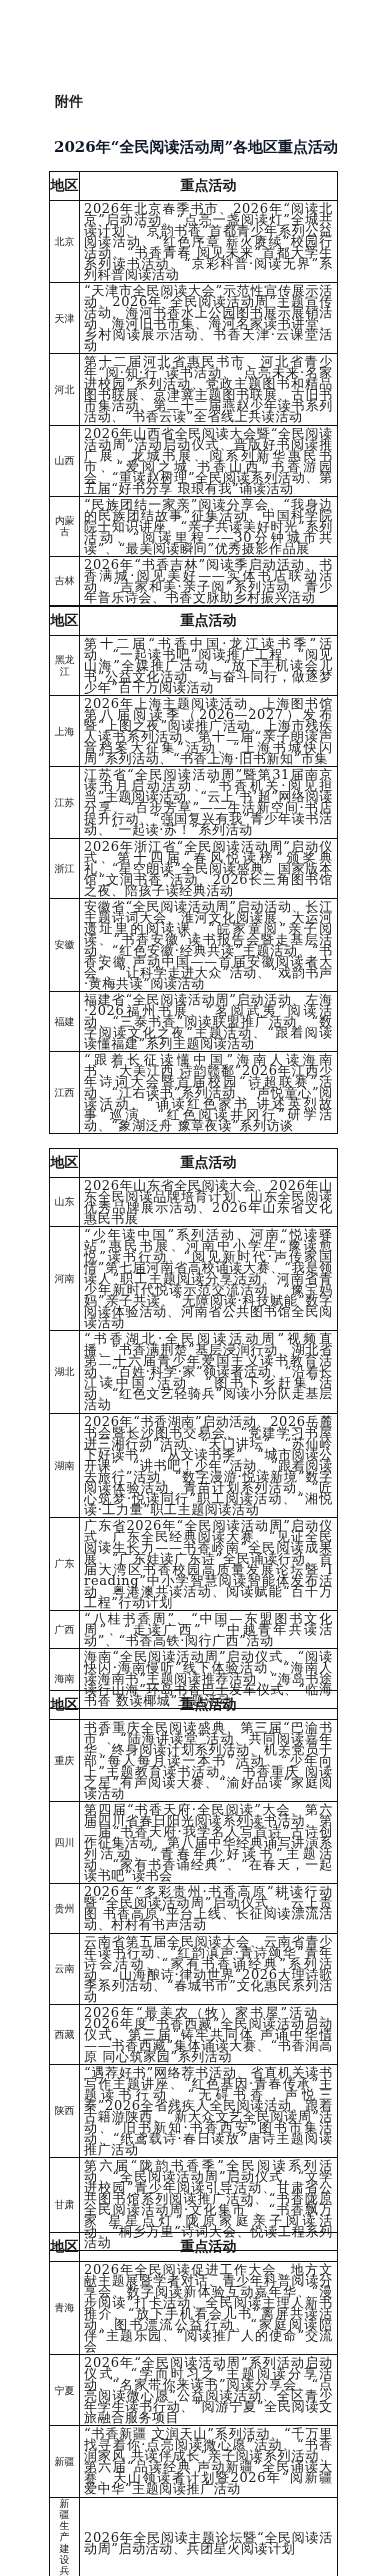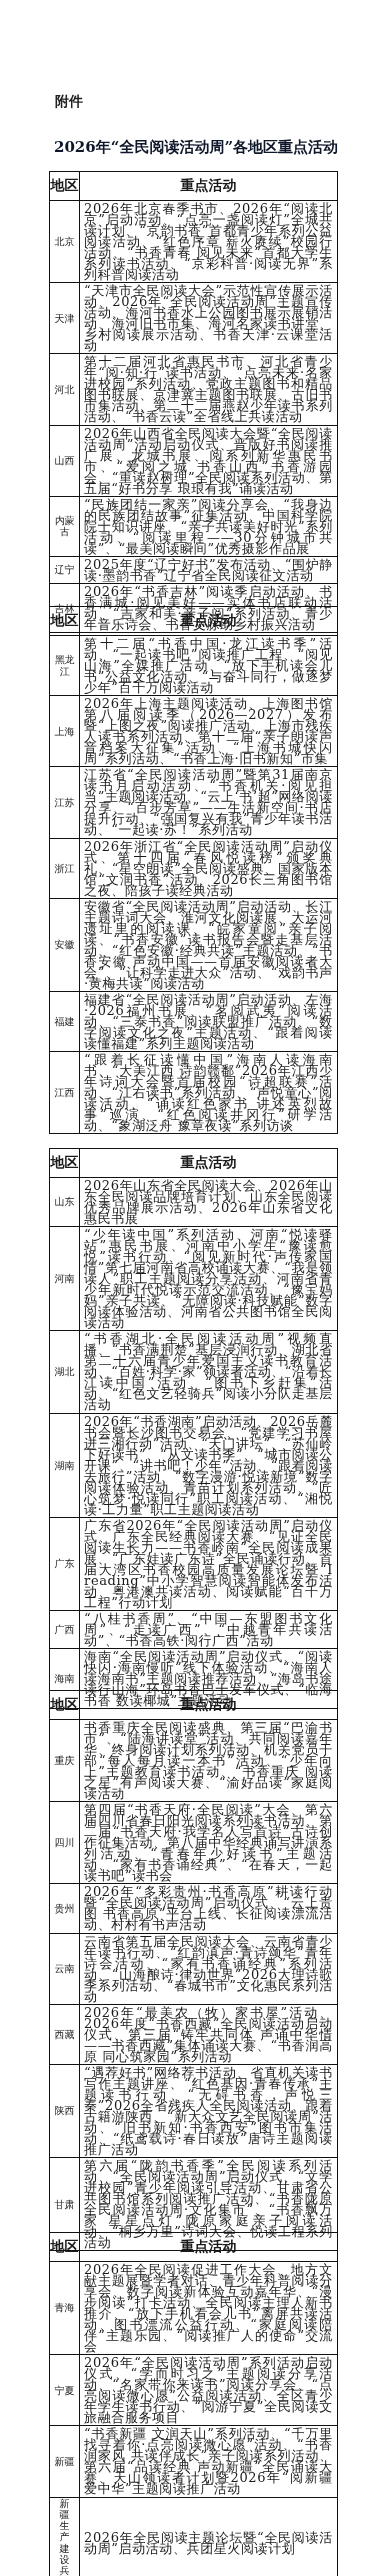--- a/index.html
+++ b/index.html
@@ -51,24 +51,20 @@
         <td class="acts">第十二届河北省惠民书市、河北省青少年“阅·知·行”读书活动、“点亮未来·名家进校园”系列活动、党政主题图书和精品图书联展、京津冀主题图书联展、古旧书市集活动、第二十二届燕赵少年读书系列活动、“书香云读”全省线上共读活动</td>
       </tr>
   <tr style="height:49px;">
         <td class="region">山西</td>
         <td class="acts">2026年山西省全民阅读大会暨“全民阅读活动周”活动启动仪式、晋版好书阅读推广展、龙城书展、阅系列新华惠民书市、“爱阅之城 书香山西”书香游园会、“重读赵树理”全民阅读系列活动、第五届“好书分享 琅琅有我”诵读活动</td>
       </tr>
   <tr style="height:49px;">
         <td class="region small">内蒙古</td>
         <td class="acts">“民族团结一家亲”阅读分享会、“我身边的民族团结故事”征集活动、中国科学院院士知识讲座、“亲子共读美好时光”系列活动、“阅读里程——30分钟城市共读”、“最美阅读瞬间”优秀摄影作品展</td>
       </tr>
-  <tr style="height:26px;">
-        <td class="region">辽宁</td>
-        <td class="acts">2025年度“辽宁好书”发布活动、“围炉静读·墨韵书香”辽宁省全民阅读征文活动</td>
-      </tr>
   <tr style="height:38px;">
         <td class="region">吉林</td>
         <td class="acts">2026年“书香吉林”阅读季启动活动、书香满城·阅见美好——实体书店联动活动、“吉家和美·亲子阅”系列活动、青少年音乐诗会、书香文脉助乡村振兴活动</td>
       </tr>
 </tbody>
   </table>
 
 <table class="act" style="top:606px;">
   <colgroup>
       <col class="c1">

